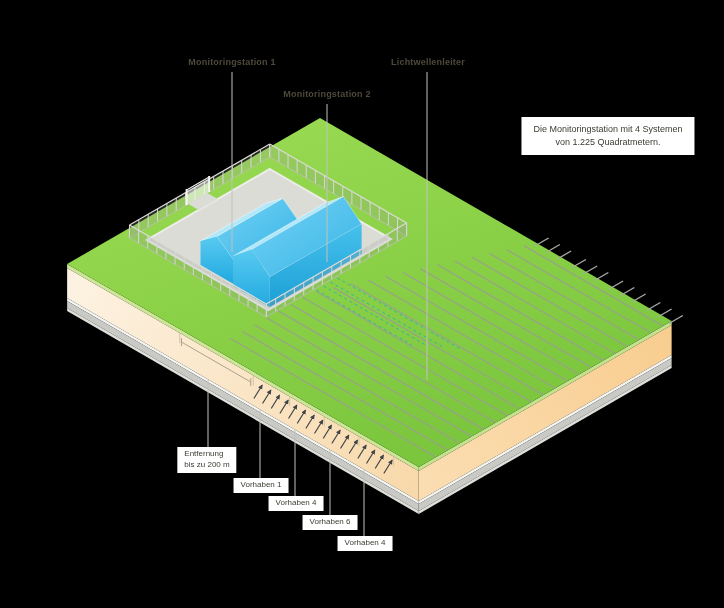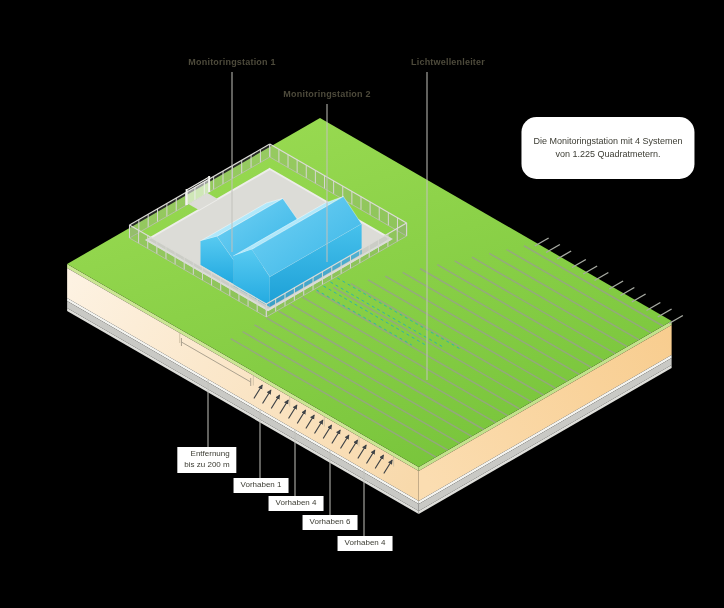--- a/index.html
+++ b/index.html
@@ -2,23 +2,23 @@
 <html><head>
 <meta charset="utf-8">
 <style>
   html,body{margin:0;padding:0;background:#000;}
   .stage{position:relative;width:724px;height:608px;background:#000;overflow:hidden;
          font-family:"Liberation Sans",sans-serif;}
   .stage svg{position:absolute;left:0;top:0;}
   .toplabel{position:absolute;transform:translateX(-50%);color:#4d4a3b;
             font-size:9px;font-weight:bold;letter-spacing:.2px;white-space:nowrap;}
   .boxlabel{position:absolute;transform:translateX(-50%);background:#fff;color:#3c3c33;
-            font-size:8px;line-height:1.35;padding:2px 7px;text-align:right;white-space:nowrap;}
+            font-size:8px;line-height:1.35;padding:2px 7px;text-align:left;white-space:nowrap;}
   .infobox{position:absolute;transform:translateX(-50%);background:#fff;color:#3c3c33;
-           font-size:9px;line-height:1.45;padding:18px 12px;text-align:center;white-space:nowrap;border-radius:15px;}
+           font-size:9px;line-height:1.45;padding:6px 12px;text-align:center;white-space:nowrap;}
 </style>
 </head>
 <body>
 
 <div class="stage">
 
   <svg width="724" height="608" viewBox="0 0 724 608">
     <defs>
       <linearGradient id="gGrass" gradientUnits="userSpaceOnUse" x1="320" y1="118" x2="430" y2="470">
         <stop offset="0" stop-color="#97d950"></stop>
@@ -248,21 +248,21 @@
         <line x1="208" y1="380" x2="208" y2="447" stroke="#c2c2bc" stroke-width="1"></line>
         <line x1="260" y1="410" x2="260" y2="478" stroke="#c2c2bc" stroke-width="1"></line>
         <line x1="295" y1="430" x2="295" y2="496" stroke="#c2c2bc" stroke-width="1"></line>
         <line x1="330" y1="450" x2="330" y2="515" stroke="#c2c2bc" stroke-width="1"></line>
         <line x1="364" y1="470" x2="364" y2="536" stroke="#c2c2bc" stroke-width="1"></line>
       </g>
   </svg>
 
   <div class="toplabel" style="left:232px;top:57px">Monitoringstation 1</div>
   <div class="toplabel" style="left:327px;top:89px">Monitoringstation 2</div>
-  <div class="toplabel" style="left:448px;top:57px">Lichtwellenleiter</div>
+  <div class="toplabel" style="left:428px;top:57px">Lichtwellenleiter</div>
 
   <div class="infobox" style="left:608px;top:117px">
     <div>Die Monitoringstation mit 4 Systemen</div>
     <div>von 1.225 Quadratmetern.</div>
   </div>
 
   <div class="boxlabel" style="left:207px;top:447px">
     <div>Entfernung</div>
     <div>bis zu 200 m</div>
   </div>

